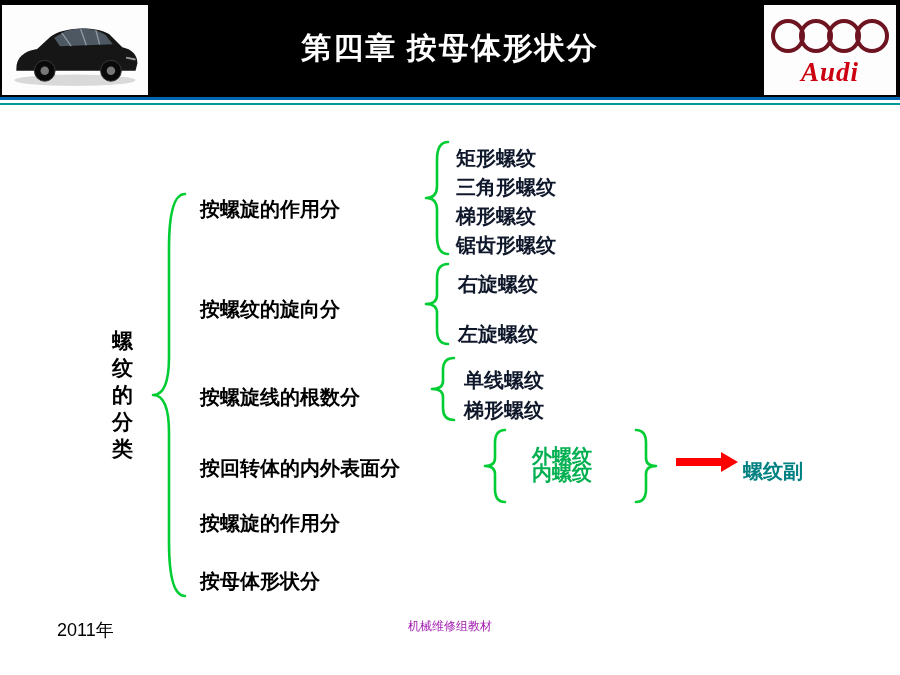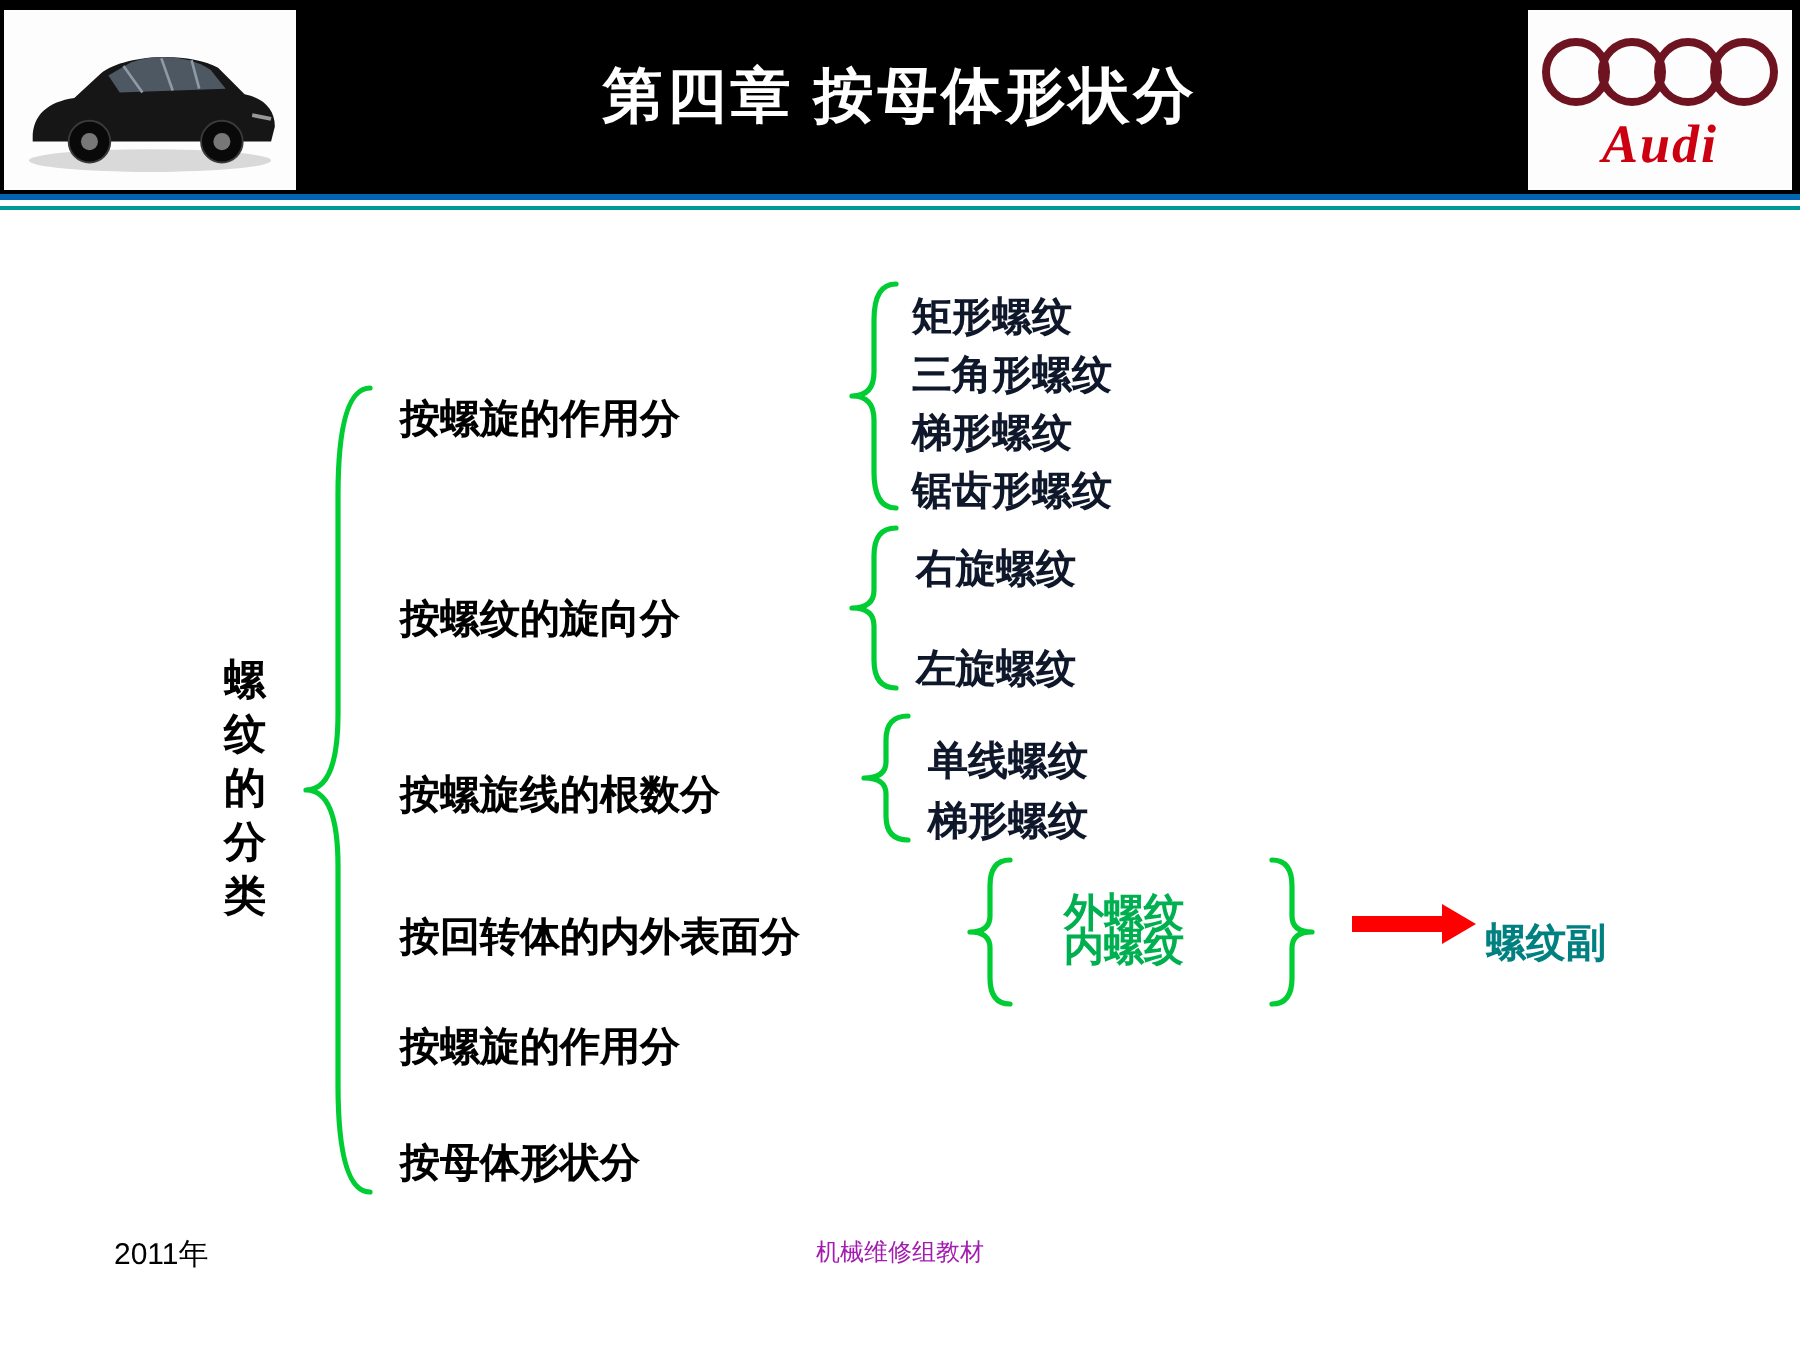--- a/index.html
+++ b/index.html
@@ -54,21 +54,21 @@
   .leaf.green { color: var(--c-highlight, #00b050); }
   .result {
     position: absolute; left: 743px; top: 458px; font-size: 20px; font-weight: 700;
     color: var(--c-result, #008080); white-space: nowrap;
   }
   .arrow { position: absolute; left: 676px; top: 452px; }
   .arrow rect, .arrow polygon { fill: var(--c-arrow, #ff0000); }
 
   
   .footer-year {
-    position: absolute; left: 57px; top: 618px; font-size: 15px; color: #000;
+    position: absolute; left: 57px; top: 618px; font-size: 18px; color: #000;
   }
   .footer-material {
     position: absolute; left: 0; right: 0; top: 618px; text-align: center;
     font-size: 12px; color: #a21caf;
   }
 </style>
 </head>
 <body>
 
 <div class="slide">

